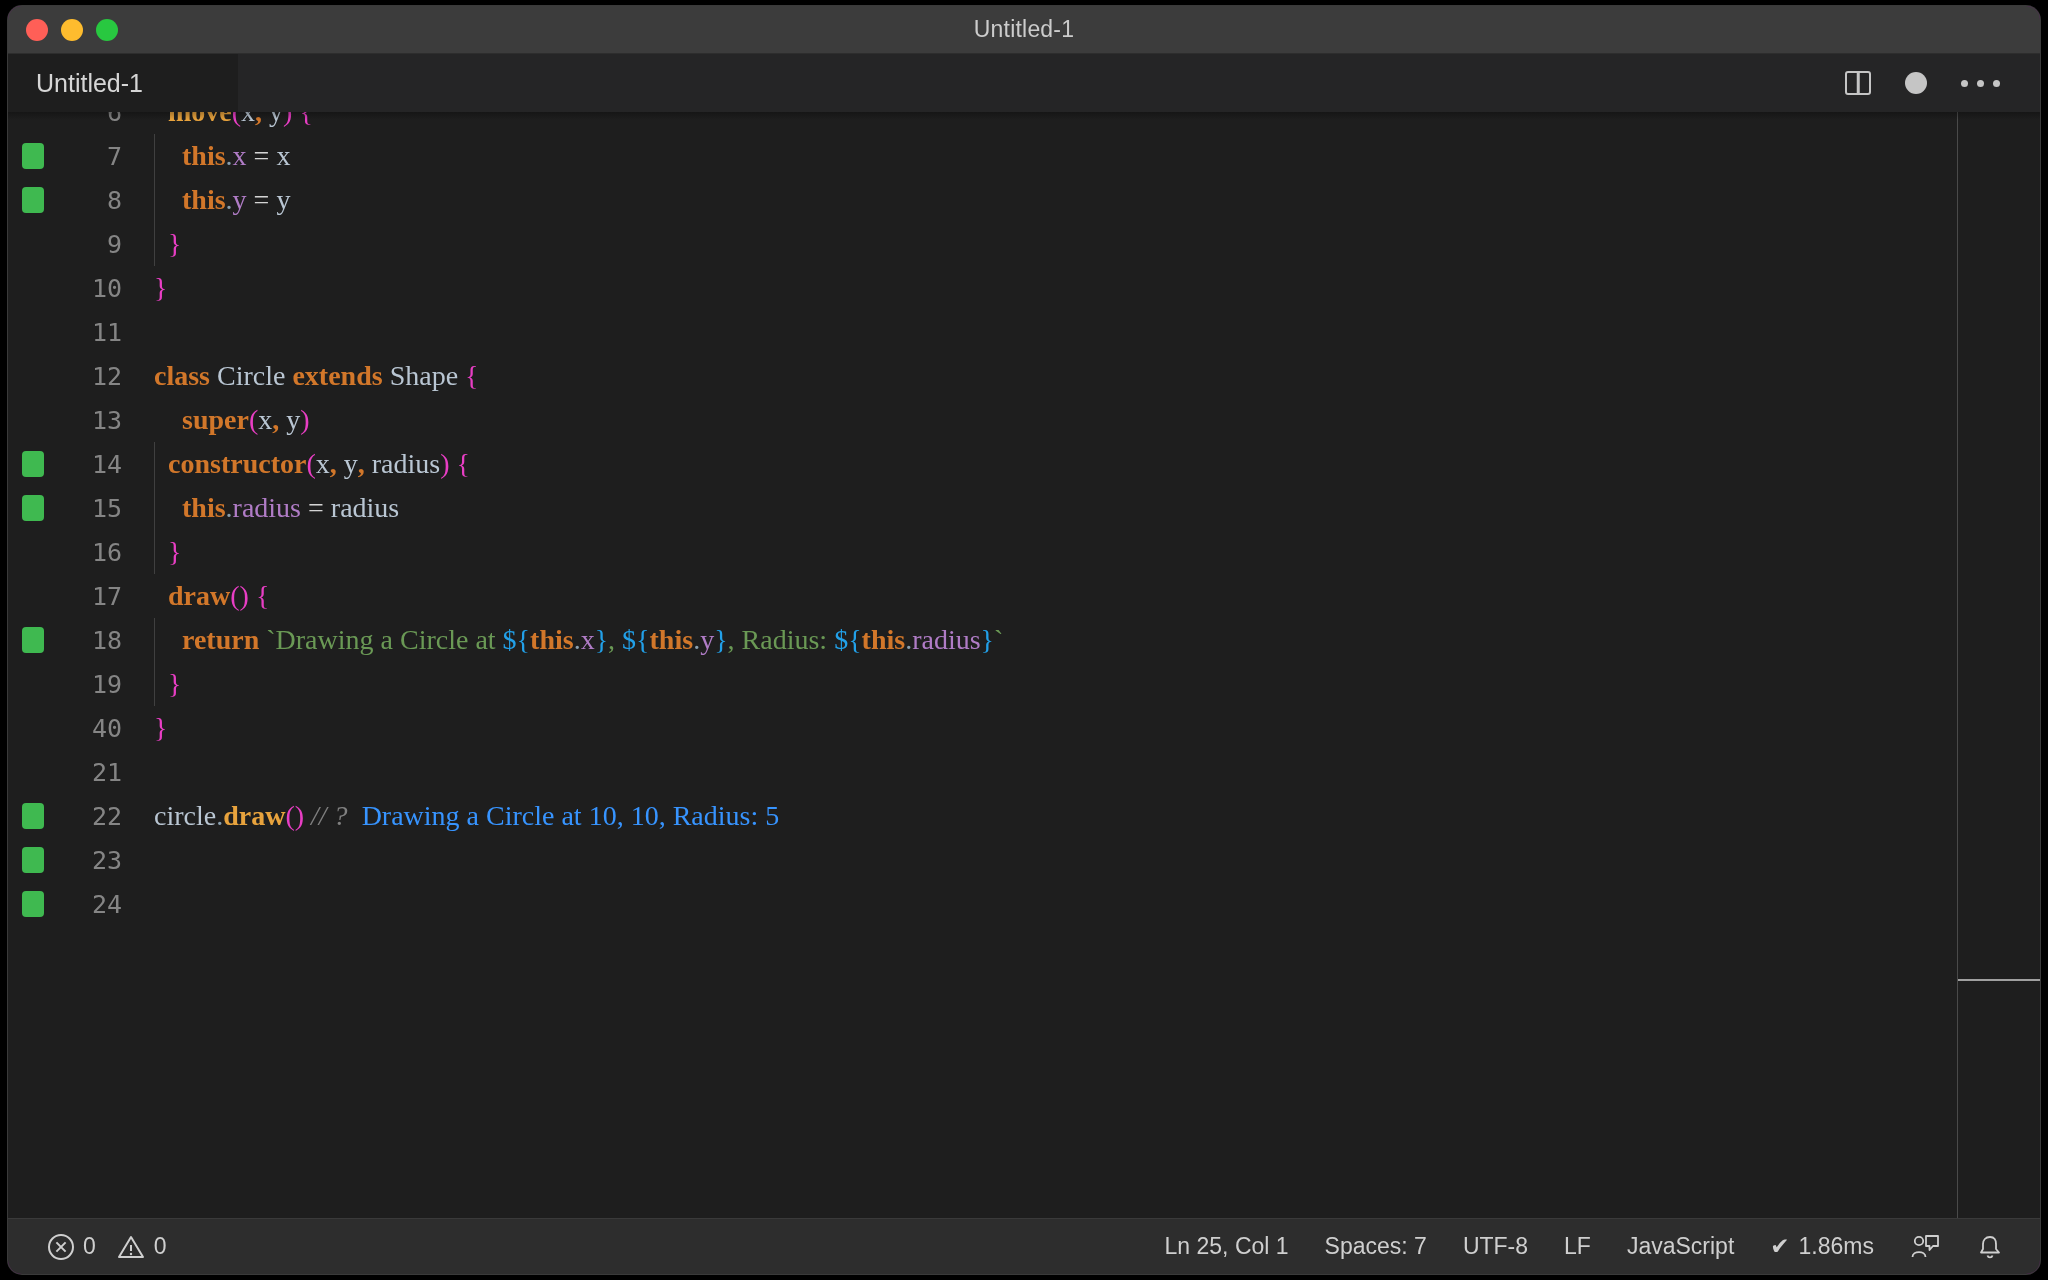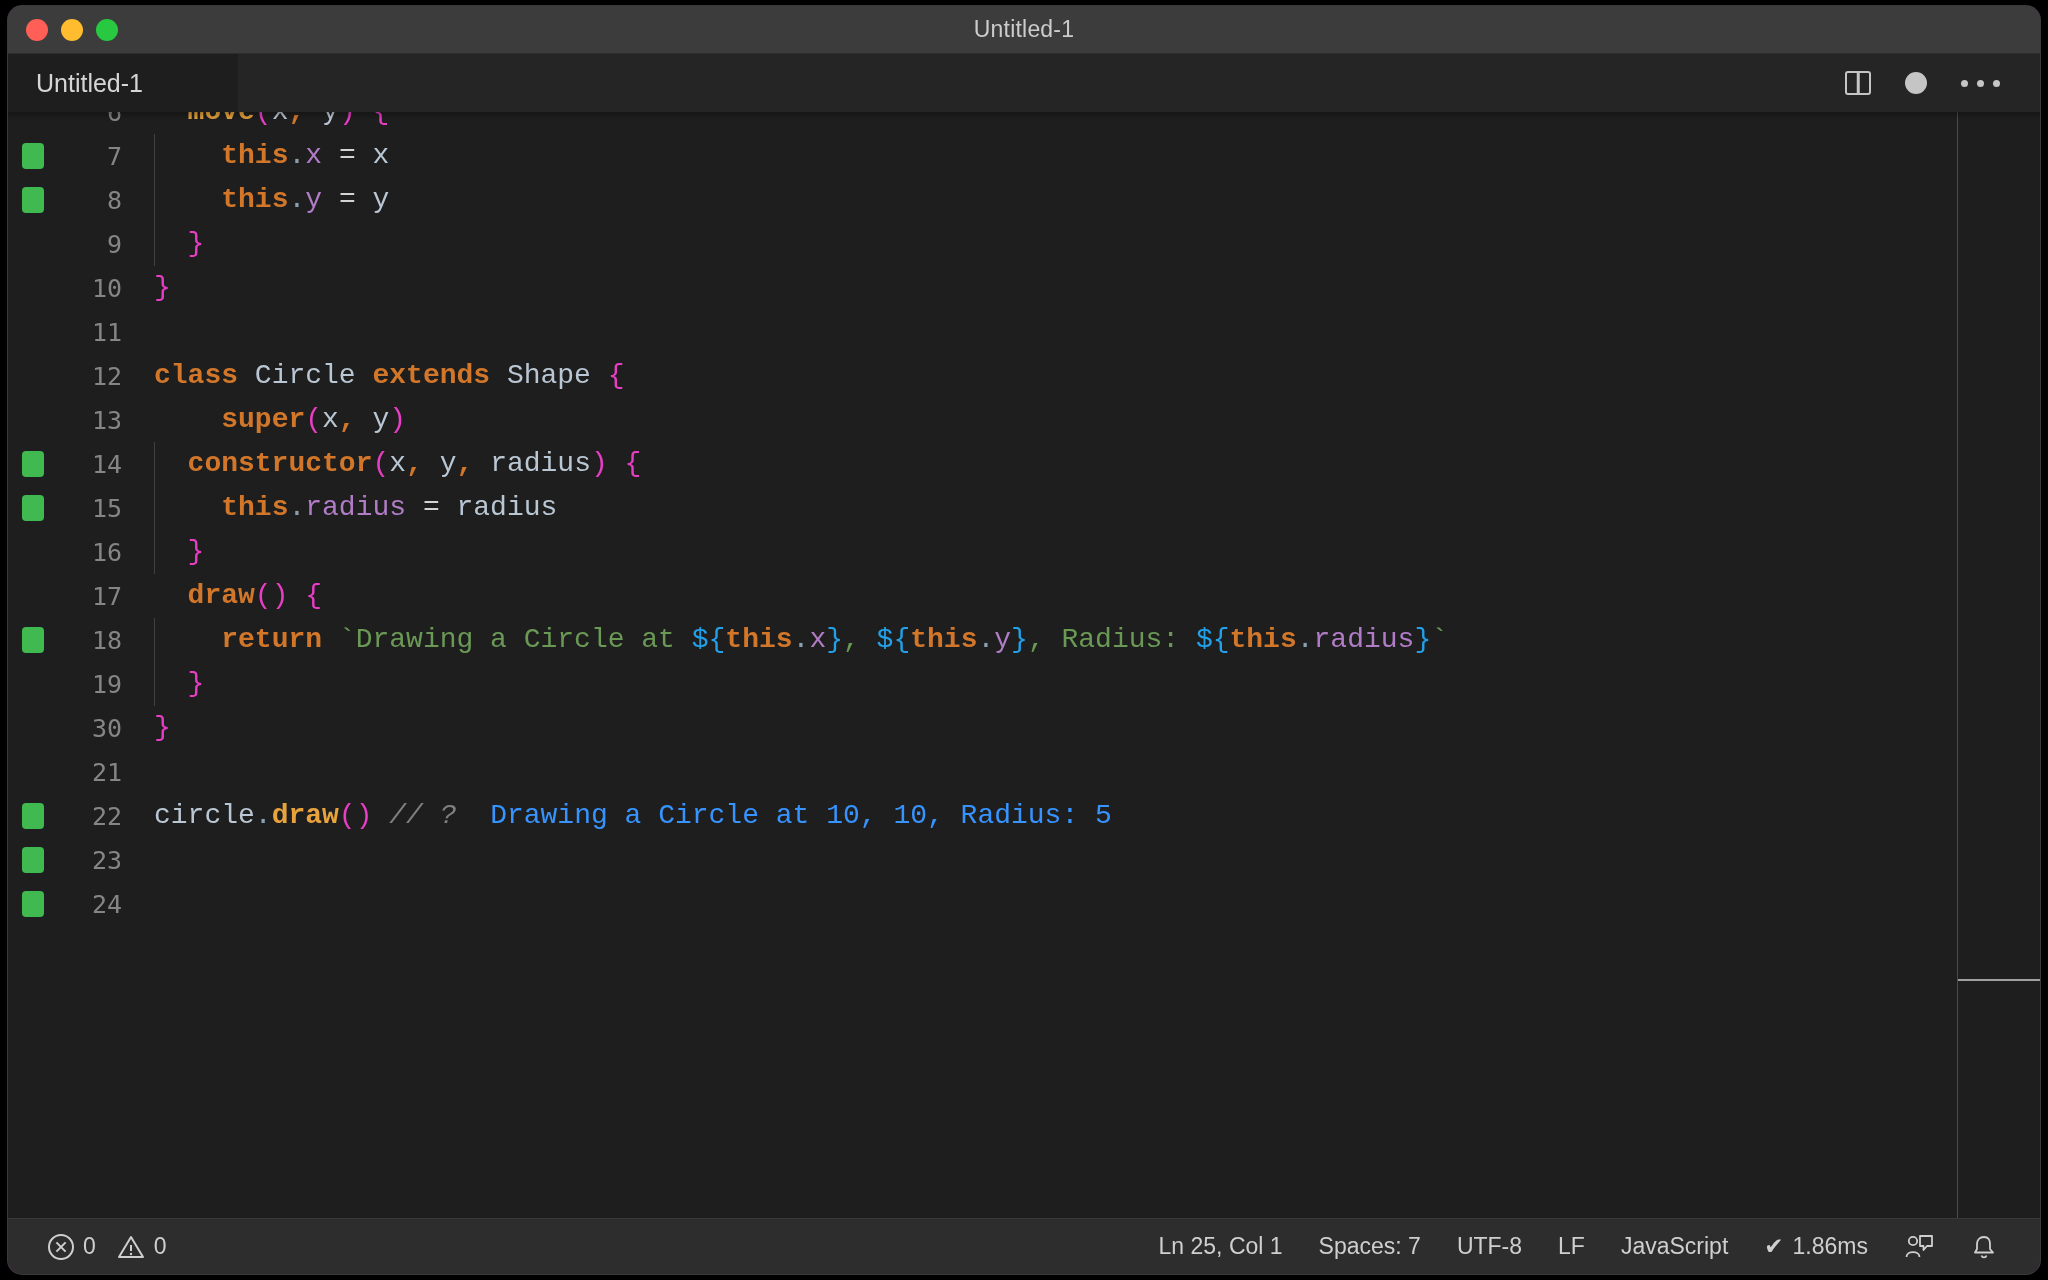--- a/index.html
+++ b/index.html
@@ -72,21 +72,21 @@
   .gitmark {
     position:absolute; left:14px; top:50%; transform:translateY(-50%);
     width:22px; height:26px; border-radius:4px; background:#3fb950;
   }
   .lnum {
     position:absolute; right:26px; top:50%; transform:translateY(-50%);
     font-family:"DejaVu Sans Mono", monospace;
     font-size:25px; color:#858585;
   }
   .codeline {
-    font-family:Liberation Mono, monospace;
+    font-family:Liberation Serif, serif;
     font-size:28px; white-space:pre; line-height:44px;
     padding-left:6px;
   }
 
   
   .guide { position:absolute; width:1px; background:#404040; }
 
   
   .kw    { color:#d2772a; font-weight:bold; }   
   .cls   { color:#b9c6d3; }                      
@@ -108,21 +108,21 @@
 
   
   #statusbar {
     height:56px; flex:0 0 56px;
     background:#2d2d2d;
     border-top:1px solid #3a3a3a;
     display:flex; align-items:center;
     color:#cfcfcf; font-size:23px;
   }
   .sb-left { display:flex; align-items:center; gap:12px; padding-left:22px; }
-  .sb-right { margin-left:auto; display:flex; align-items:center; gap:0; padding-right:24px; }
+  .sb-right { margin-left:auto; display:flex; align-items:center; gap:0; padding-right:18px; }
   .sb-item { padding:0 18px; display:flex; align-items:center; gap:9px; white-space:nowrap; }
   .icon-err { width:26px; height:26px; border:2px solid #cfcfcf; border-radius:50%;
               position:relative; display:inline-block; }
   .icon-err::before, .icon-err::after {
     content:""; position:absolute; left:50%; top:50%; width:13px; height:2px;
     background:#cfcfcf; }
   .icon-err::before { transform:translate(-50%,-50%) rotate(45deg); }
   .icon-err::after  { transform:translate(-50%,-50%) rotate(-45deg); }
 </style>
 </head>
@@ -198,21 +198,21 @@
           <span class="lnum">17</span>
         </div>
         <div class="row">
           <span class="gitmark"></span>
           <span class="lnum">18</span>
         </div>
         <div class="row">
           <span class="lnum">19</span>
         </div>
         <div class="row">
-          <span class="lnum">30</span>
+          <span class="lnum">40</span>
         </div>
         <div class="row">
           <span class="lnum">21</span>
         </div>
         <div class="row">
           <span class="gitmark"></span>
           <span class="lnum">22</span>
         </div>
         <div class="row">
           <span class="gitmark"></span>

